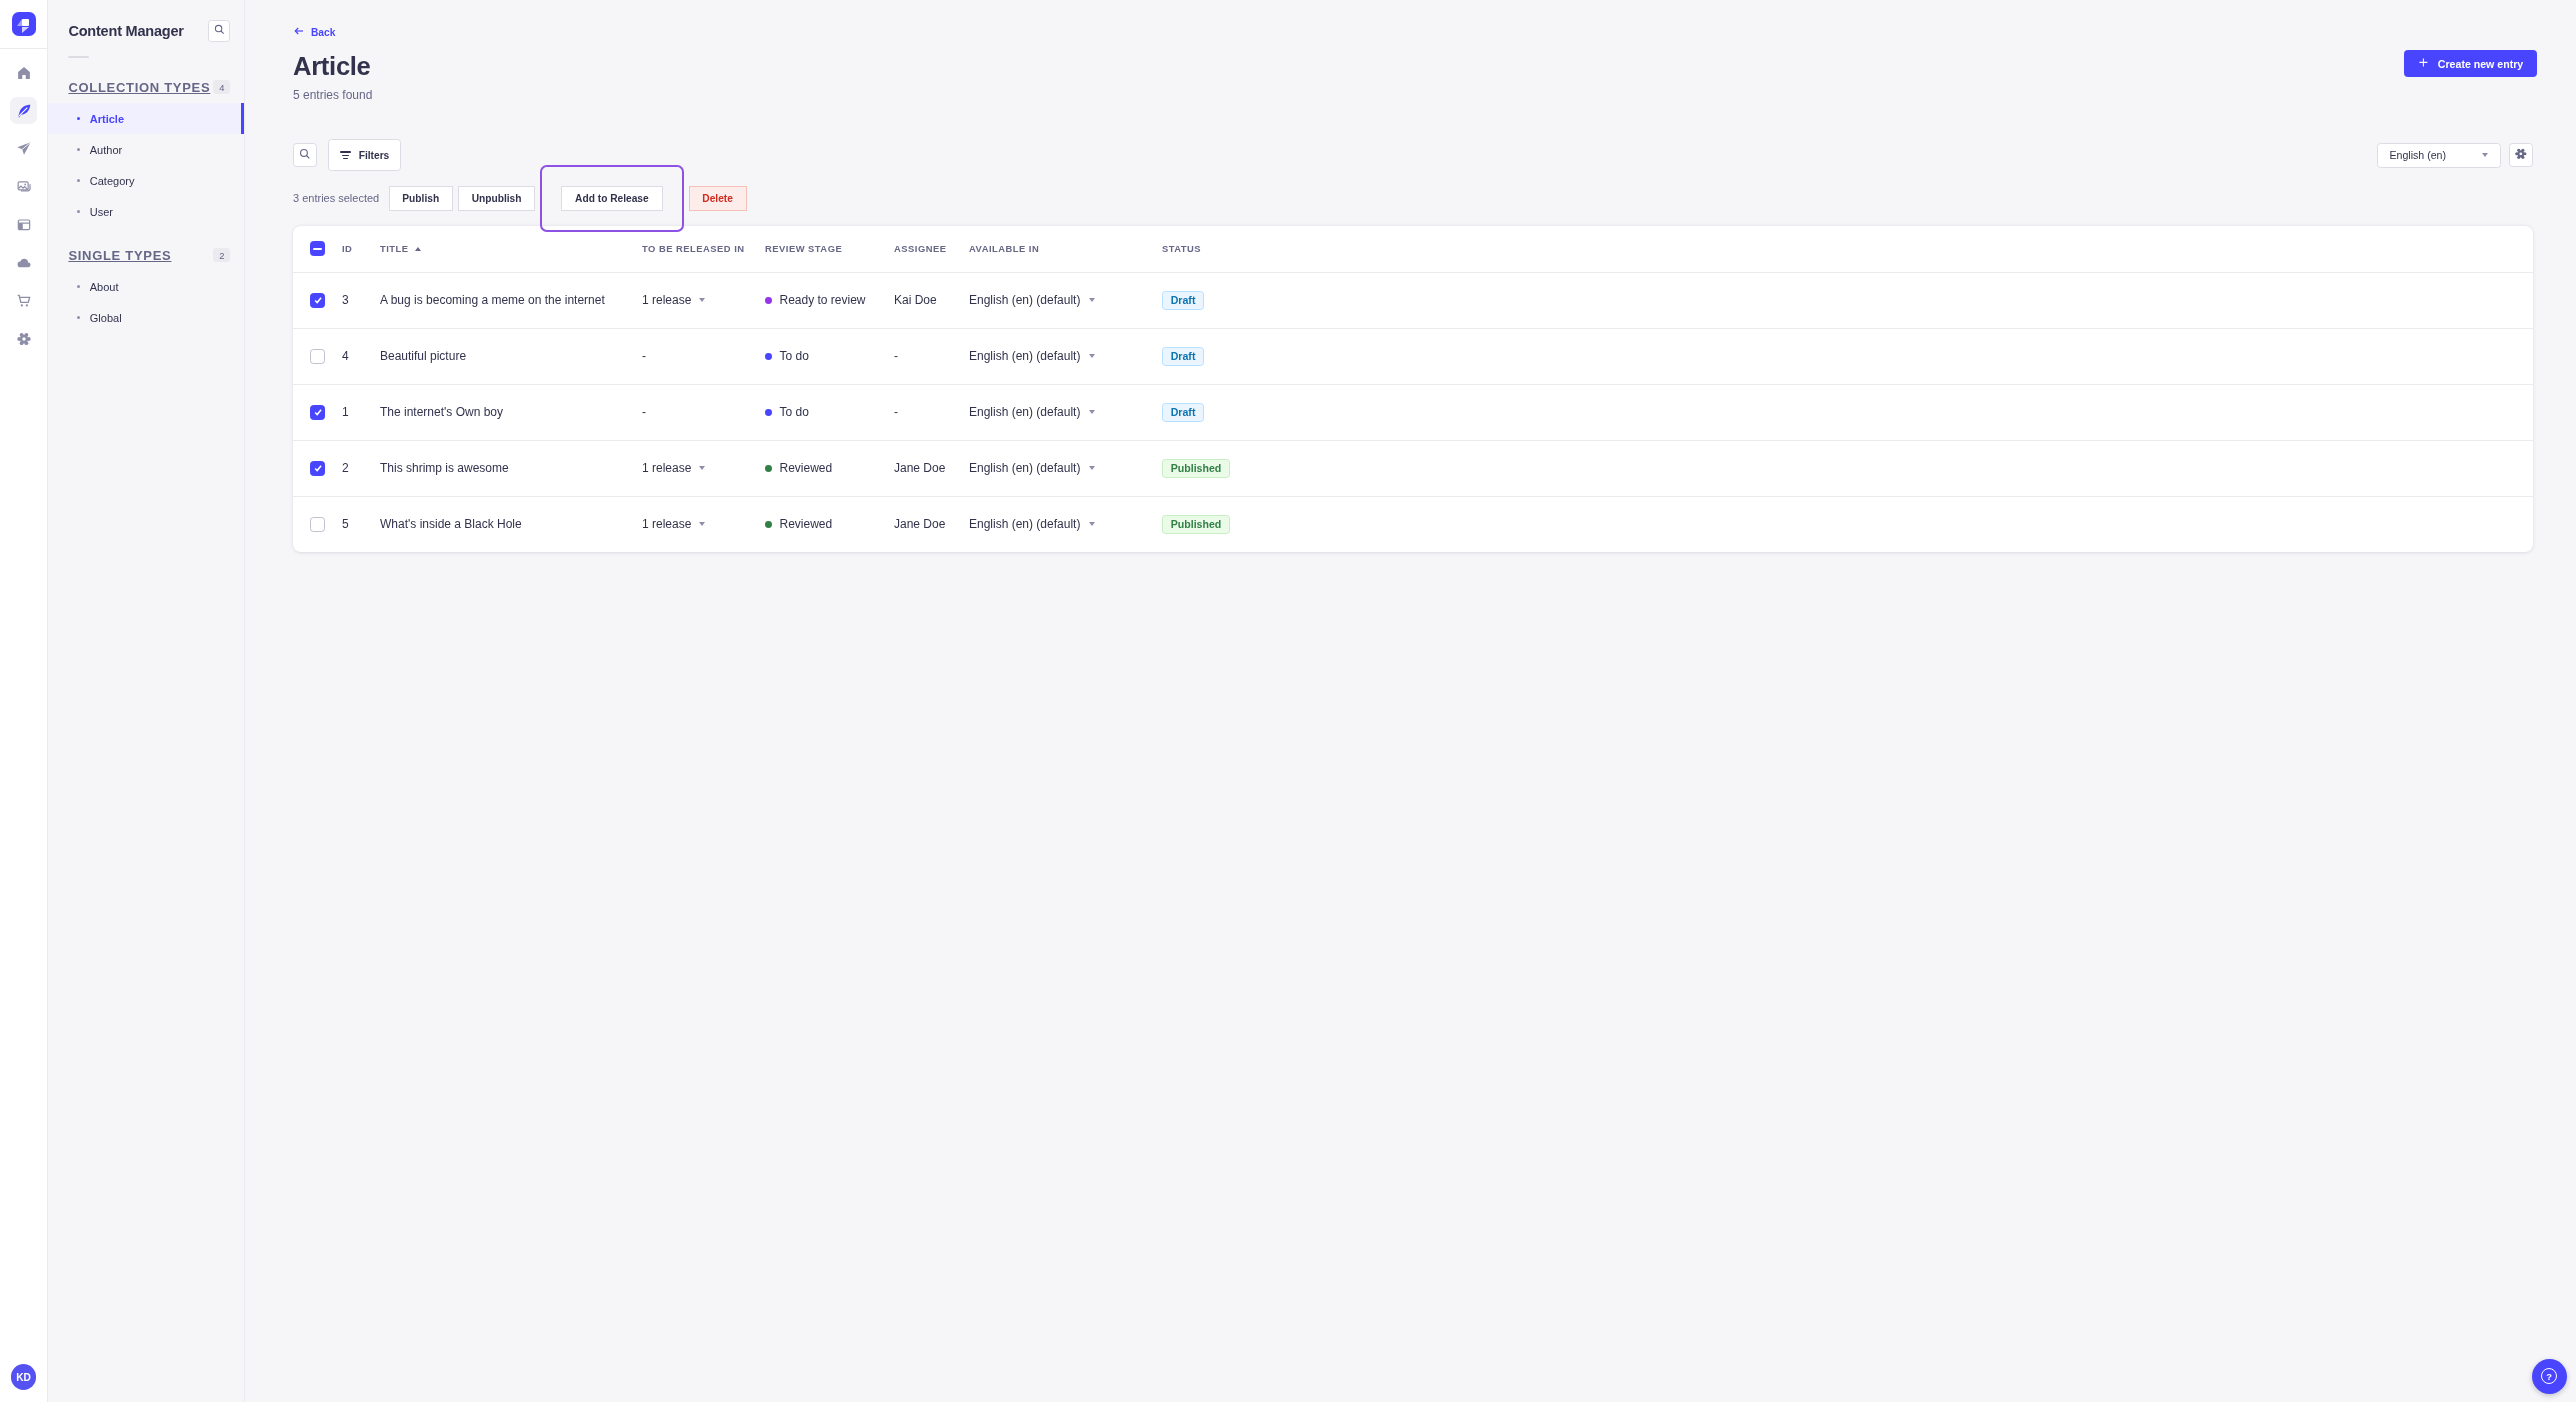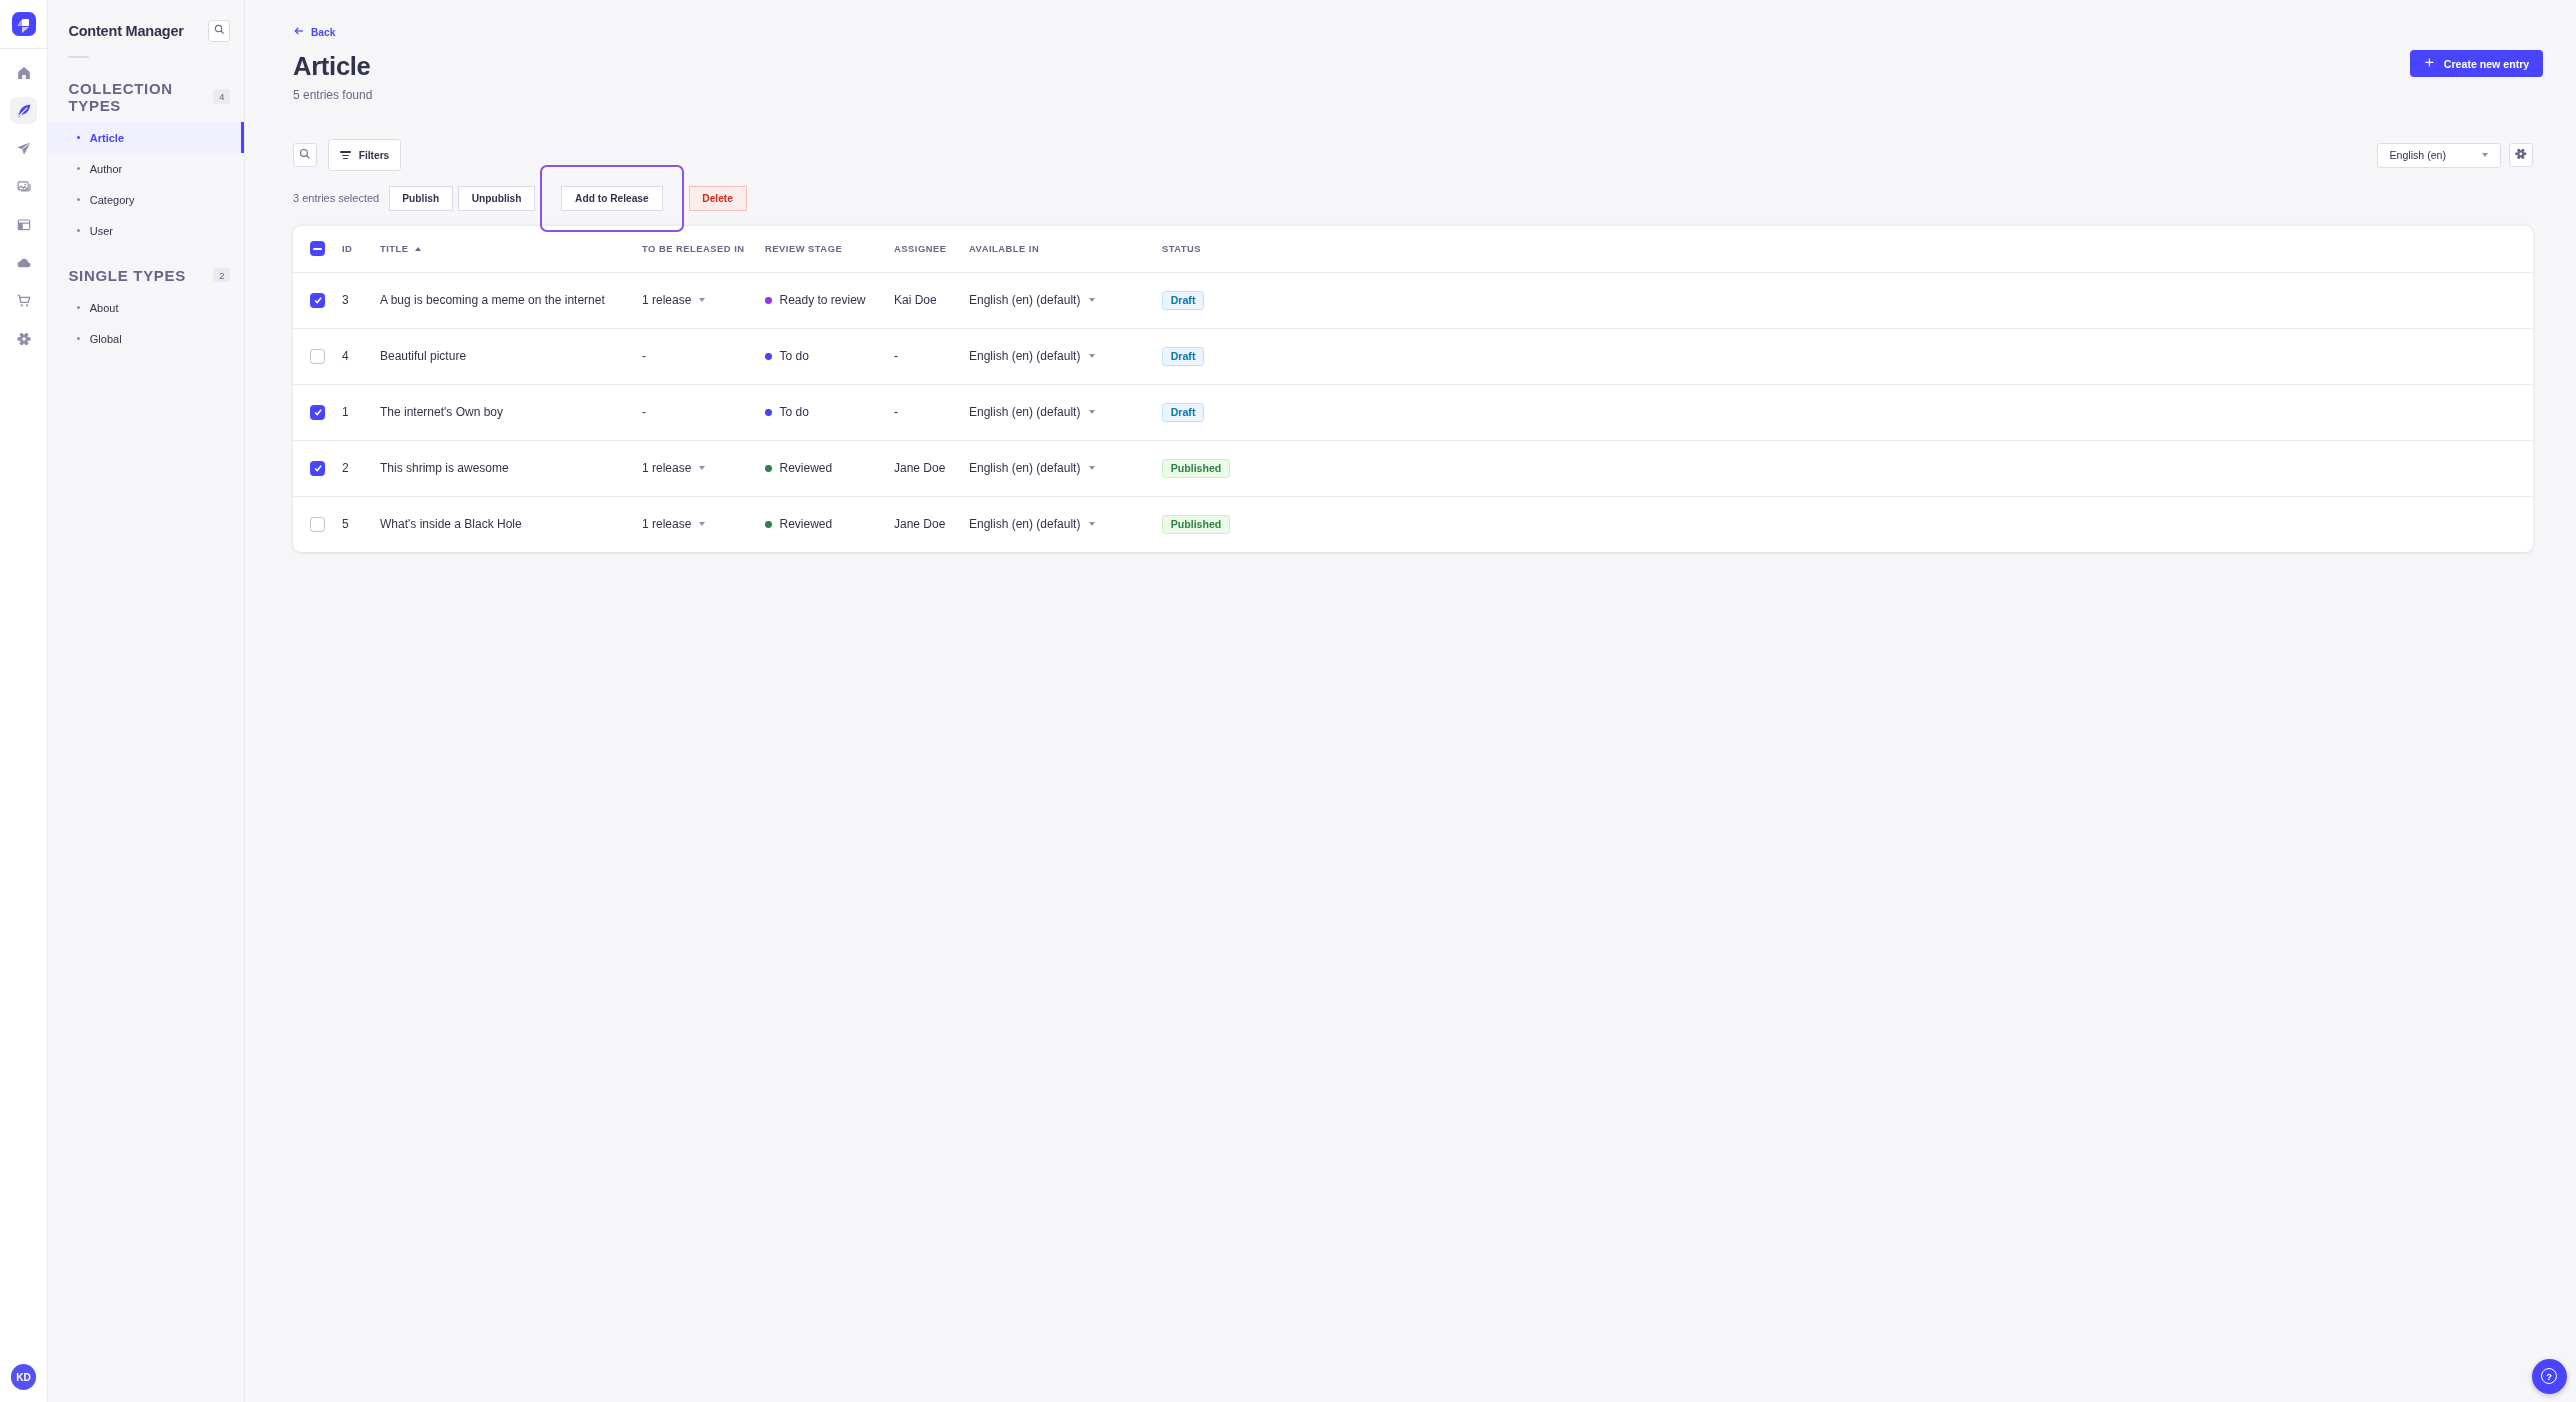--- a/index.html
+++ b/index.html
@@ -27,37 +27,37 @@
 
   
   .subnav { position:absolute; left:48px; top:0; bottom:0; width:197px; background:#f6f6f9;
             border-right:0.9px solid #eaeaef; z-index:4; }
   .subnav-head { display:flex; align-items:center; justify-content:space-between; padding:20.4px 13.6px 0 20.4px; }
   .subnav-title { font-size:14.5px; font-weight:bold; letter-spacing:-0.2px; }
   .sq-btn { width:22px; height:22px; background:#fff; border:0.9px solid #dcdce4; border-radius:3.4px;
             display:flex; align-items:center; justify-content:center; color:#666687; cursor:pointer; }
   .subnav-divider { width:20.4px; height:1.7px; background:#dcdce4; border-radius:1.7px; margin:13.6px 0 0 20.4px; }
   .section-head { display:flex; align-items:center; justify-content:space-between; padding:0 13.6px 0 20.4px; margin-top:22px; }
-  .section-label { font-size:15px; font-weight:bold; color:#666687; letter-spacing:0.7px; }
+  .section-label { font-size:13px; font-weight:bold; color:#666687; letter-spacing:0.7px;text-decoration:underline; }
   .count-badge { background:#eaeaef; color:#666687; font-size:9.4px; padding:1.7px 6px; border-radius:3.4px; }
   .sn-items { margin-top:8.5px; }
   .sn-item { height:31px; display:flex; align-items:center; gap:9.4px; padding-left:29px;
              font-size:11px; color:#32324d; position:relative; cursor:pointer; }
   .sn-item .bullet { width:3.4px; height:3.4px; border-radius:50%; background:#8e8ea9; }
   .sn-item.active { background:#f0f0ff; color:#4945ff; font-weight:bold; }
   .sn-item.active .bullet { background:#4945ff; }
   .sn-item.active::after { content:""; position:absolute; right:0; top:0; bottom:0; width:2.6px; background:#4945ff; }
 
   
   .main { position:absolute; left:244px; right:0; top:0; bottom:0; }
   .page-head { position:relative; padding:25px 43px 0 49px; }
   .back { display:inline-flex; align-items:center; gap:6px; color:#4945ff; font-size:10.2px; font-weight:bold; cursor:pointer; }
   h1.page-title { margin-top:12.8px; font-size:25.6px; line-height:27px; font-weight:bold; letter-spacing:-0.3px; color:#32324d; }
   .subtitle { margin-top:8.5px; font-size:12px; color:#666687; }
-  .create-btn { position:absolute; top:50px; right:33px; height:27px; background:#4945ff; color:#fff;
+  .create-btn { position:absolute; top:50px; right:39px; height:27px; background:#4945ff; color:#fff;
                 border:0.9px solid #4945ff; border-radius:3.4px; display:flex; align-items:center; gap:7.7px;
                 padding:0 12.8px; font-size:10.6px; font-weight:bold; cursor:pointer; }
 
   .toolbar { display:flex; align-items:center; margin:37px 43px 0 49px; }
   .tool-sq { width:24px; height:24px; background:#fff; border:0.9px solid #dcdce4; border-radius:3.4px;
              display:flex; align-items:center; justify-content:center; color:#666687; cursor:pointer; }
   .filters-btn { height:32px; margin-left:11px; background:#fff; border:0.9px solid #dcdce4; border-radius:3.4px;
                  display:flex; align-items:center; gap:7.7px; padding:0 11px; font-size:10.2px; font-weight:bold;
                  color:#32324d; cursor:pointer; }
   .filter-ico { display:flex; flex-direction:column; gap:2.1px; align-items:center; }

